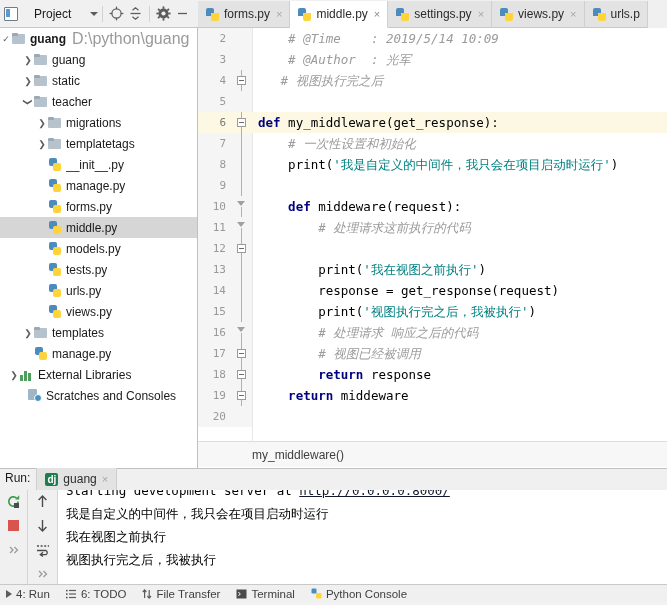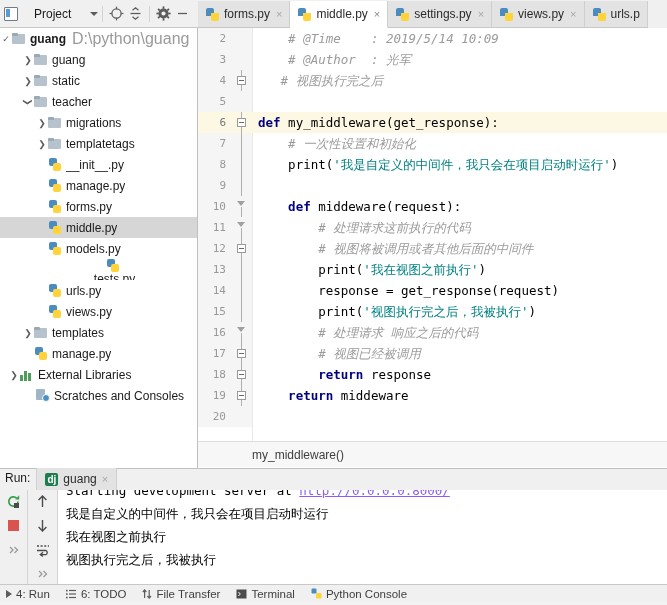--- a/index.html
+++ b/index.html
@@ -111,21 +111,21 @@
 
   .runbody{display:flex;height:94px;background:#ffffff;}
   .rtools{width:27px;flex:none;background:#f0f0f0;border-right:1px solid #d4d4d4;
     display:flex;flex-direction:column;align-items:center;padding-top:3px;gap:7px;}
   .rtools2{width:29px;flex:none;background:#f0f0f0;border-right:1px solid #d4d4d4;
     display:flex;flex-direction:column;align-items:center;padding-top:3px;gap:7px;}
   .ric{width:17px;height:17px;display:flex;align-items:center;justify-content:center;}
   .console{flex:1;overflow:hidden;background:#ffffff;padding-left:8px;position:relative;}
   .cl{font-family:"DejaVu Sans Mono", monospace;font-size:12.5px;line-height:23px;white-space:pre;color:#000;}
   .cl.first{margin-top:-11px;}
-  .lnk{color:#8b5cf6;text-decoration:underline;}
+  .lnk{color:#0f172a;text-decoration:underline;}
 
   
   .status{height:18px;background:#f0f0f0;border-top:1px solid #c8c8c8;display:flex;align-items:center;
           gap:16px;padding-left:6px;font-size:11.5px;color:#3f3f3f;box-sizing:border-box;}
   .sitem{display:flex;align-items:center;gap:4px;white-space:nowrap;}
   .tri{width:0;height:0;border-top:4px solid transparent;border-bottom:4px solid transparent;border-left:6px solid #5c5c5c;}
 </style>
 </head>
 <body>
 
@@ -261,21 +261,21 @@
           <div class="row sel" style="padding-left: 36px;">
             <span class="arrow none"></span>
             <span class="pyf"></span>
             <span class="name">middle.py</span>
           </div>
           <div class="row" style="padding-left: 36px;">
             <span class="arrow none"></span>
             <span class="pyf"></span>
             <span class="name">models.py</span>
           </div>
-          <div class="row" style="padding-left: 36px; flex-direction: column;">
+          <div class="row" style="padding-left: 36px;">
             <span class="arrow none"></span>
             <span class="pyf"></span>
             <span class="name">tests.py</span>
           </div>
           <div class="row" style="padding-left: 36px;">
             <span class="arrow none"></span>
             <span class="pyf"></span>
             <span class="name">urls.py</span>
           </div>
           <div class="row" style="padding-left: 36px;">
@@ -295,21 +295,21 @@
           </div>
           <div class="row" style="padding-left: 8px;">
             <span class="arrow">❯</span>
             <span class="libico">
               <i style="height:6px"></i>
               <i style="height:10px"></i>
               <i style="height:8px"></i>
             </span>
             <span class="name">External Libraries</span>
           </div>
-          <div class="row" style="padding-left: 24px;">
+          <div class="row" style="padding-left: 16px;">
             <span class="arrow none"></span>
             <span class="scr"></span>
             <span class="name">Scratches and Consoles</span>
           </div>
         </div>
     </div>
 
     <div class="editor">
       <div class="ed-scroll">
         <div class="vline"></div>
@@ -384,21 +384,20 @@
               </div>
               <div class="code"><span class="cmt">        # 处理请求这前执行的代码</span></div>
             </div>
             <div class="lrow">
               <div class="gutter">12</div>
               <div class="fold">
                 <span class="fmark"></span>
                 <span class="fline" style="top:0;height:6px"></span>
                 <span class="fline" style="top:15px;bottom:0"></span>
               </div>
-              <div class="code"><span class="cmt">        # 视图将被调用或者其他后面的中间件</span></div>
             </div>
             <div class="lrow">
               <div class="gutter">13</div>
               <div class="fold">
                 <span class="fline" style="top:0;bottom:0"></span>
               </div>
               <div class="code">        print(<span class="str">'我在视图之前执行'</span>)</div>
             </div>
             <div class="lrow">
               <div class="gutter">14</div>

